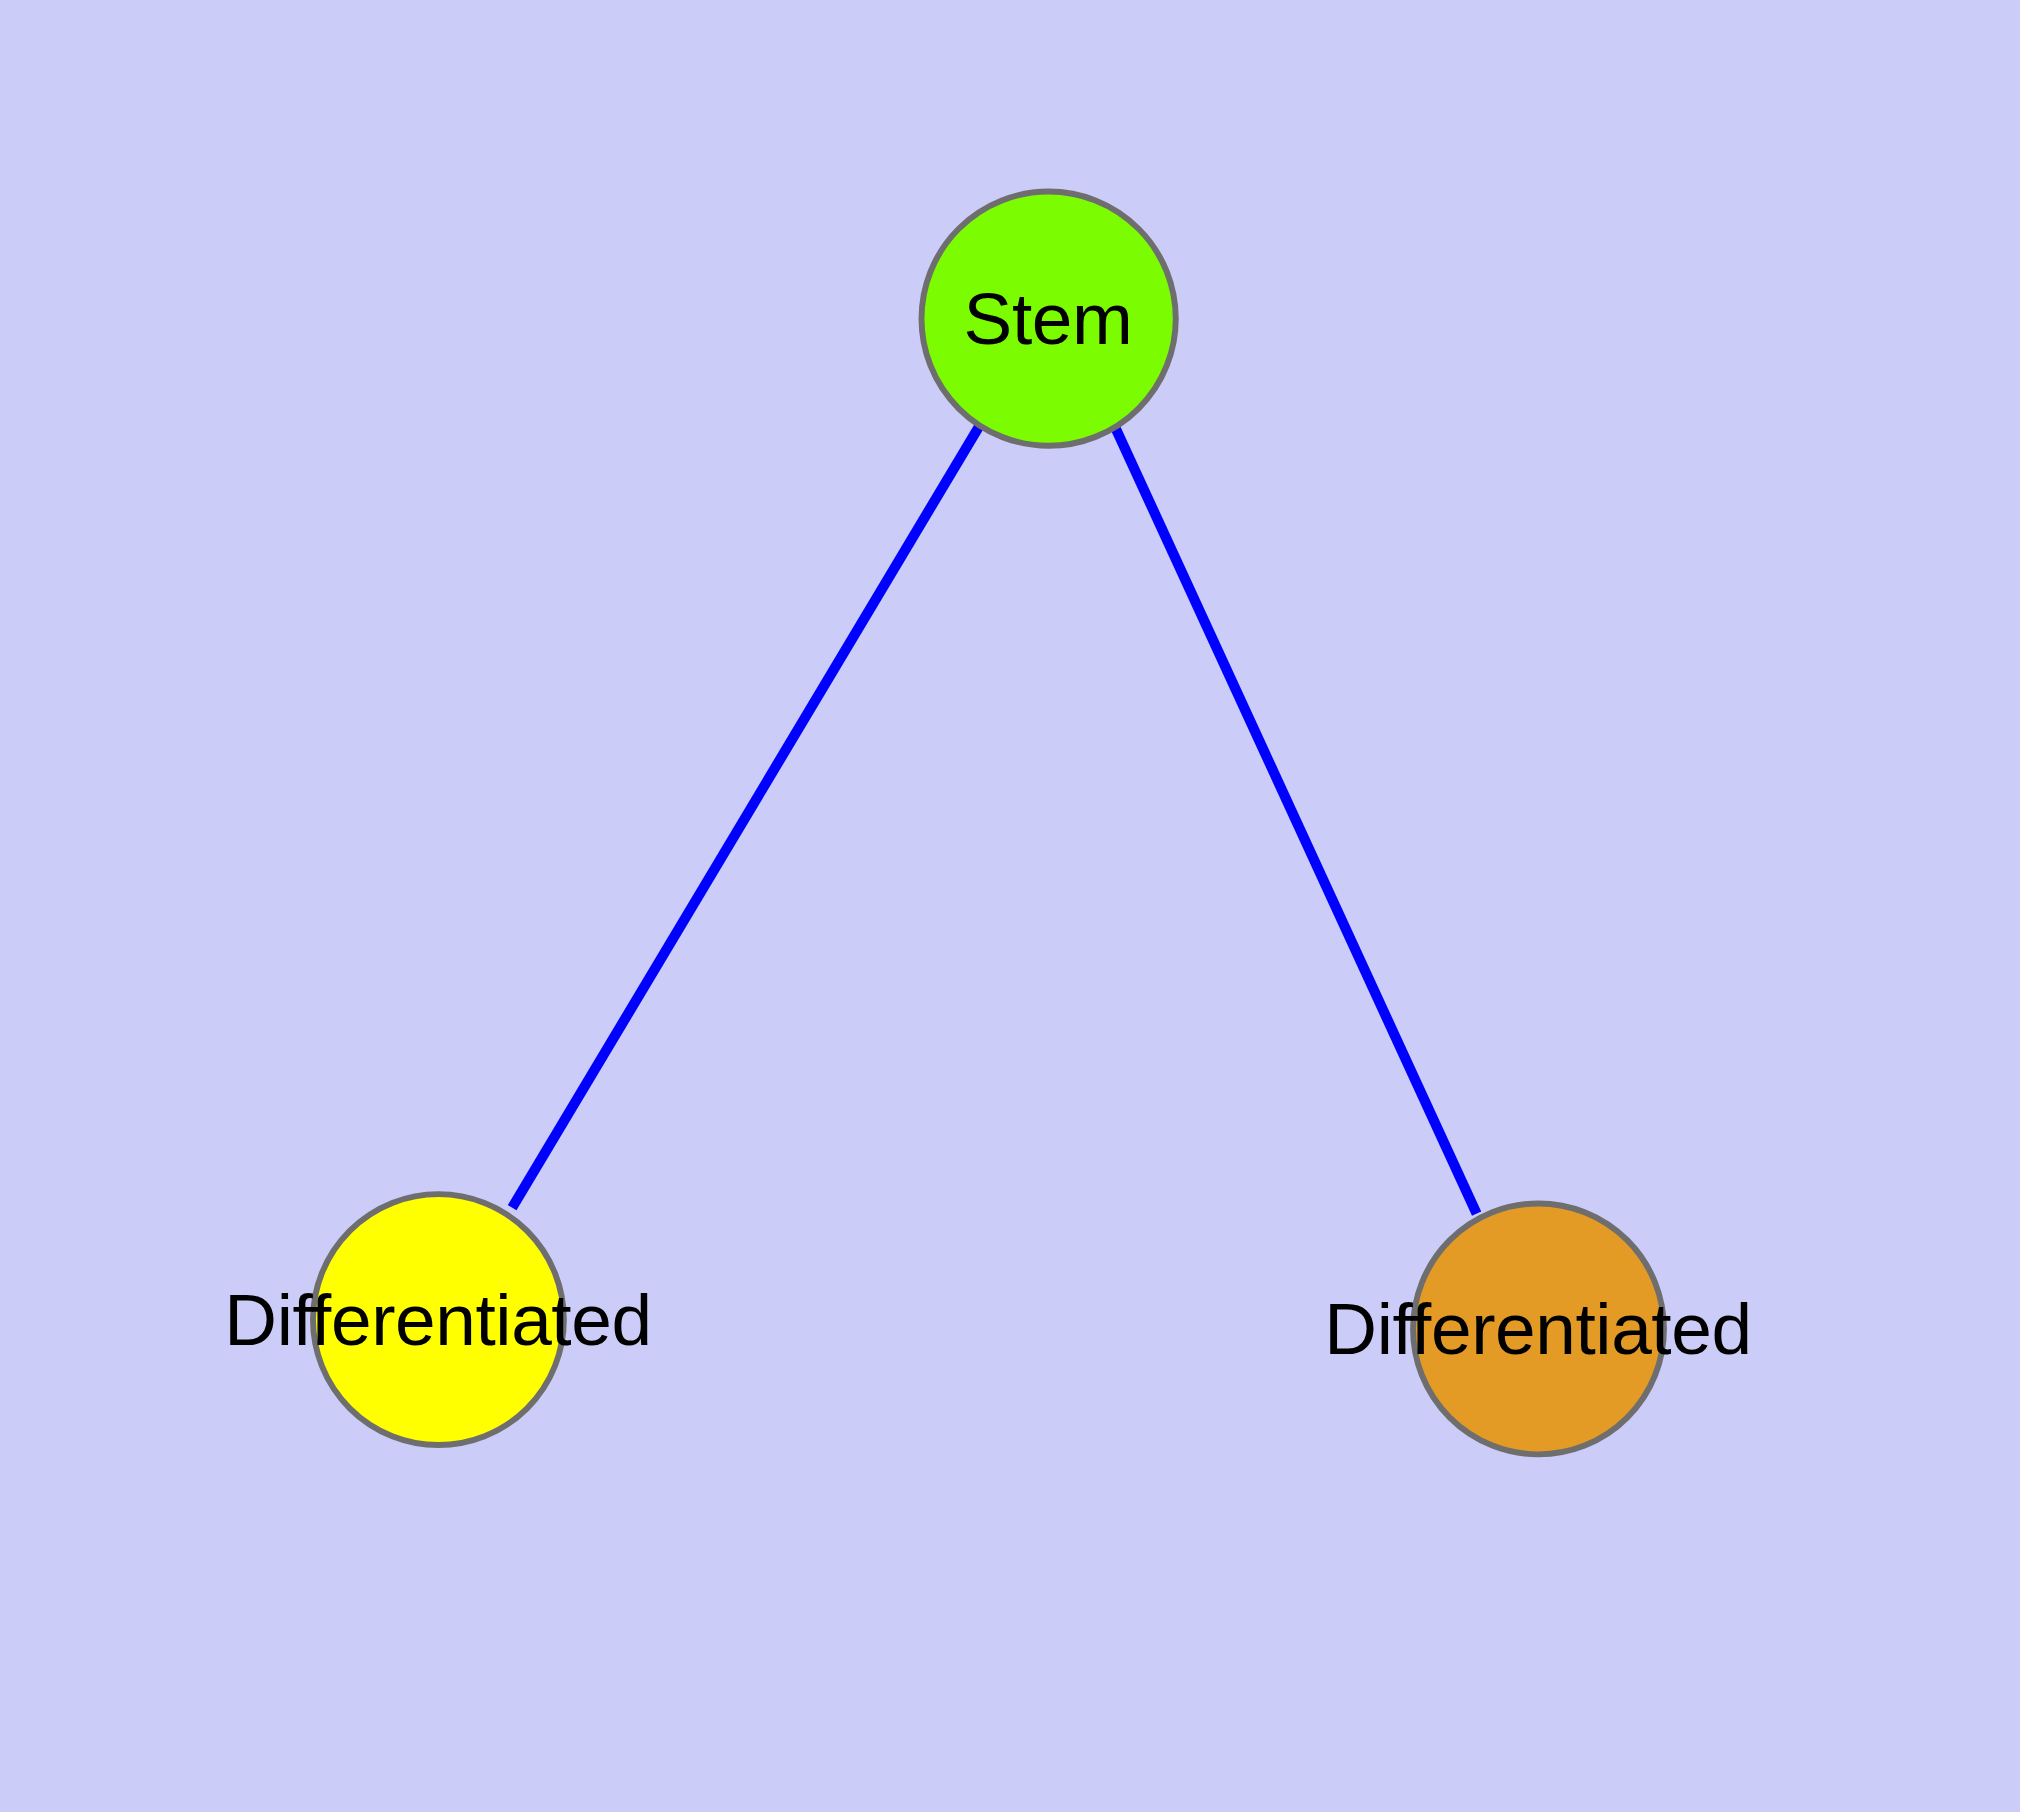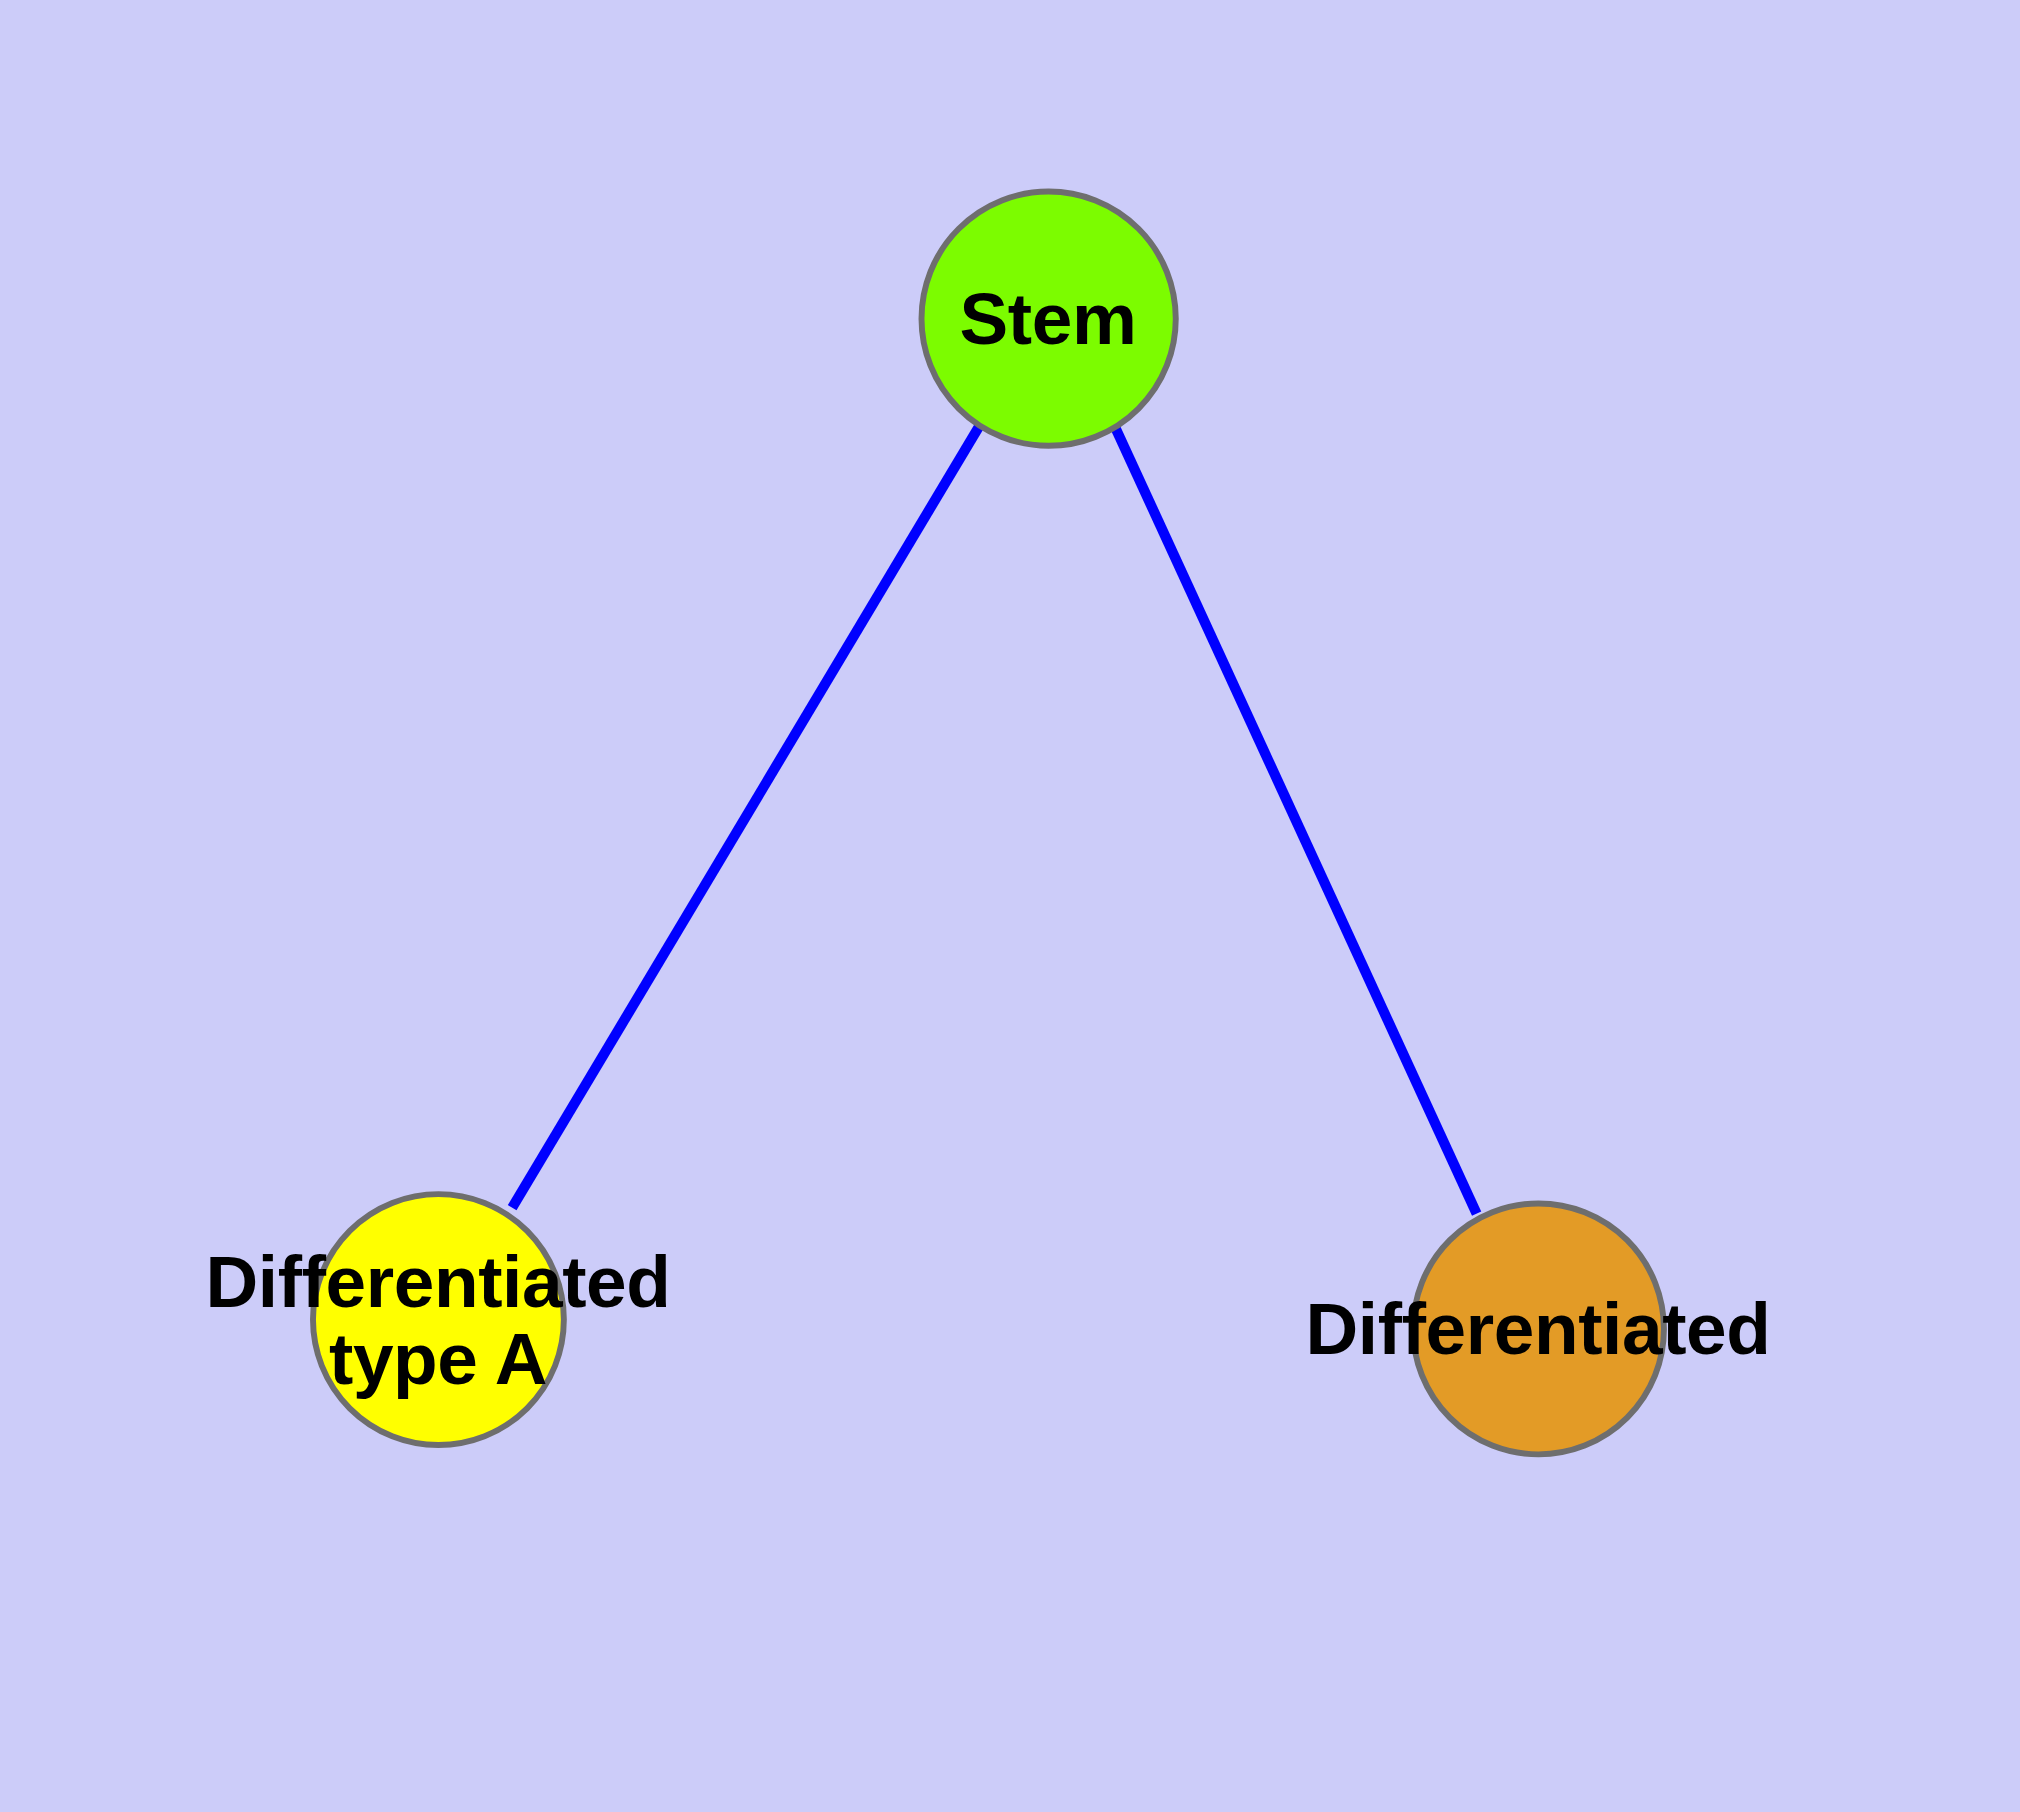--- a/index.html
+++ b/index.html
@@ -18,21 +18,21 @@
   #graph-svg {
     position: absolute;
     left: 0;
     top: 0;
     width: 2021px;
     height: 1812px;
   }
   .node-label {
     position: absolute;
     text-align: center;
-    font-weight: bold;
+    font-weight: normal;
     color: #000000;
     line-height: 1.06;
     white-space: nowrap;
     transform: translate(-50%, -50%);
     pointer-events: none;
     letter-spacing: -0.4px;
   }
   .label-line { display: block; }
 </style>
 </head>
@@ -50,20 +50,19 @@
       <circle class="node-circle" cx="517" cy="1557" r="148" fill="#ffff00" stroke="#6e6e6e" stroke-width="7"></circle>
       <circle class="node-circle" cx="1815" cy="1568" r="148" fill="#e39b26" stroke="#6e6e6e" stroke-width="7"></circle>
     </g>
   </svg>
 
   <div class="node-label" style="left: 1048px; top: 319px; font-size: 73px;">
       <span class="label-line">Stem</span>
     </div>
   <div class="node-label" style="left: 438px; top: 1320px; font-size: 73px;">
       <span class="label-line">Differentiated</span>
-      <span class="label-line">type A</span>
     </div>
   <div class="node-label" style="left: 1538px; top: 1329px; font-size: 73px;">
       <span class="label-line">Differentiated</span>
     </div>
 
 </div>
 
 
 </body></html>

